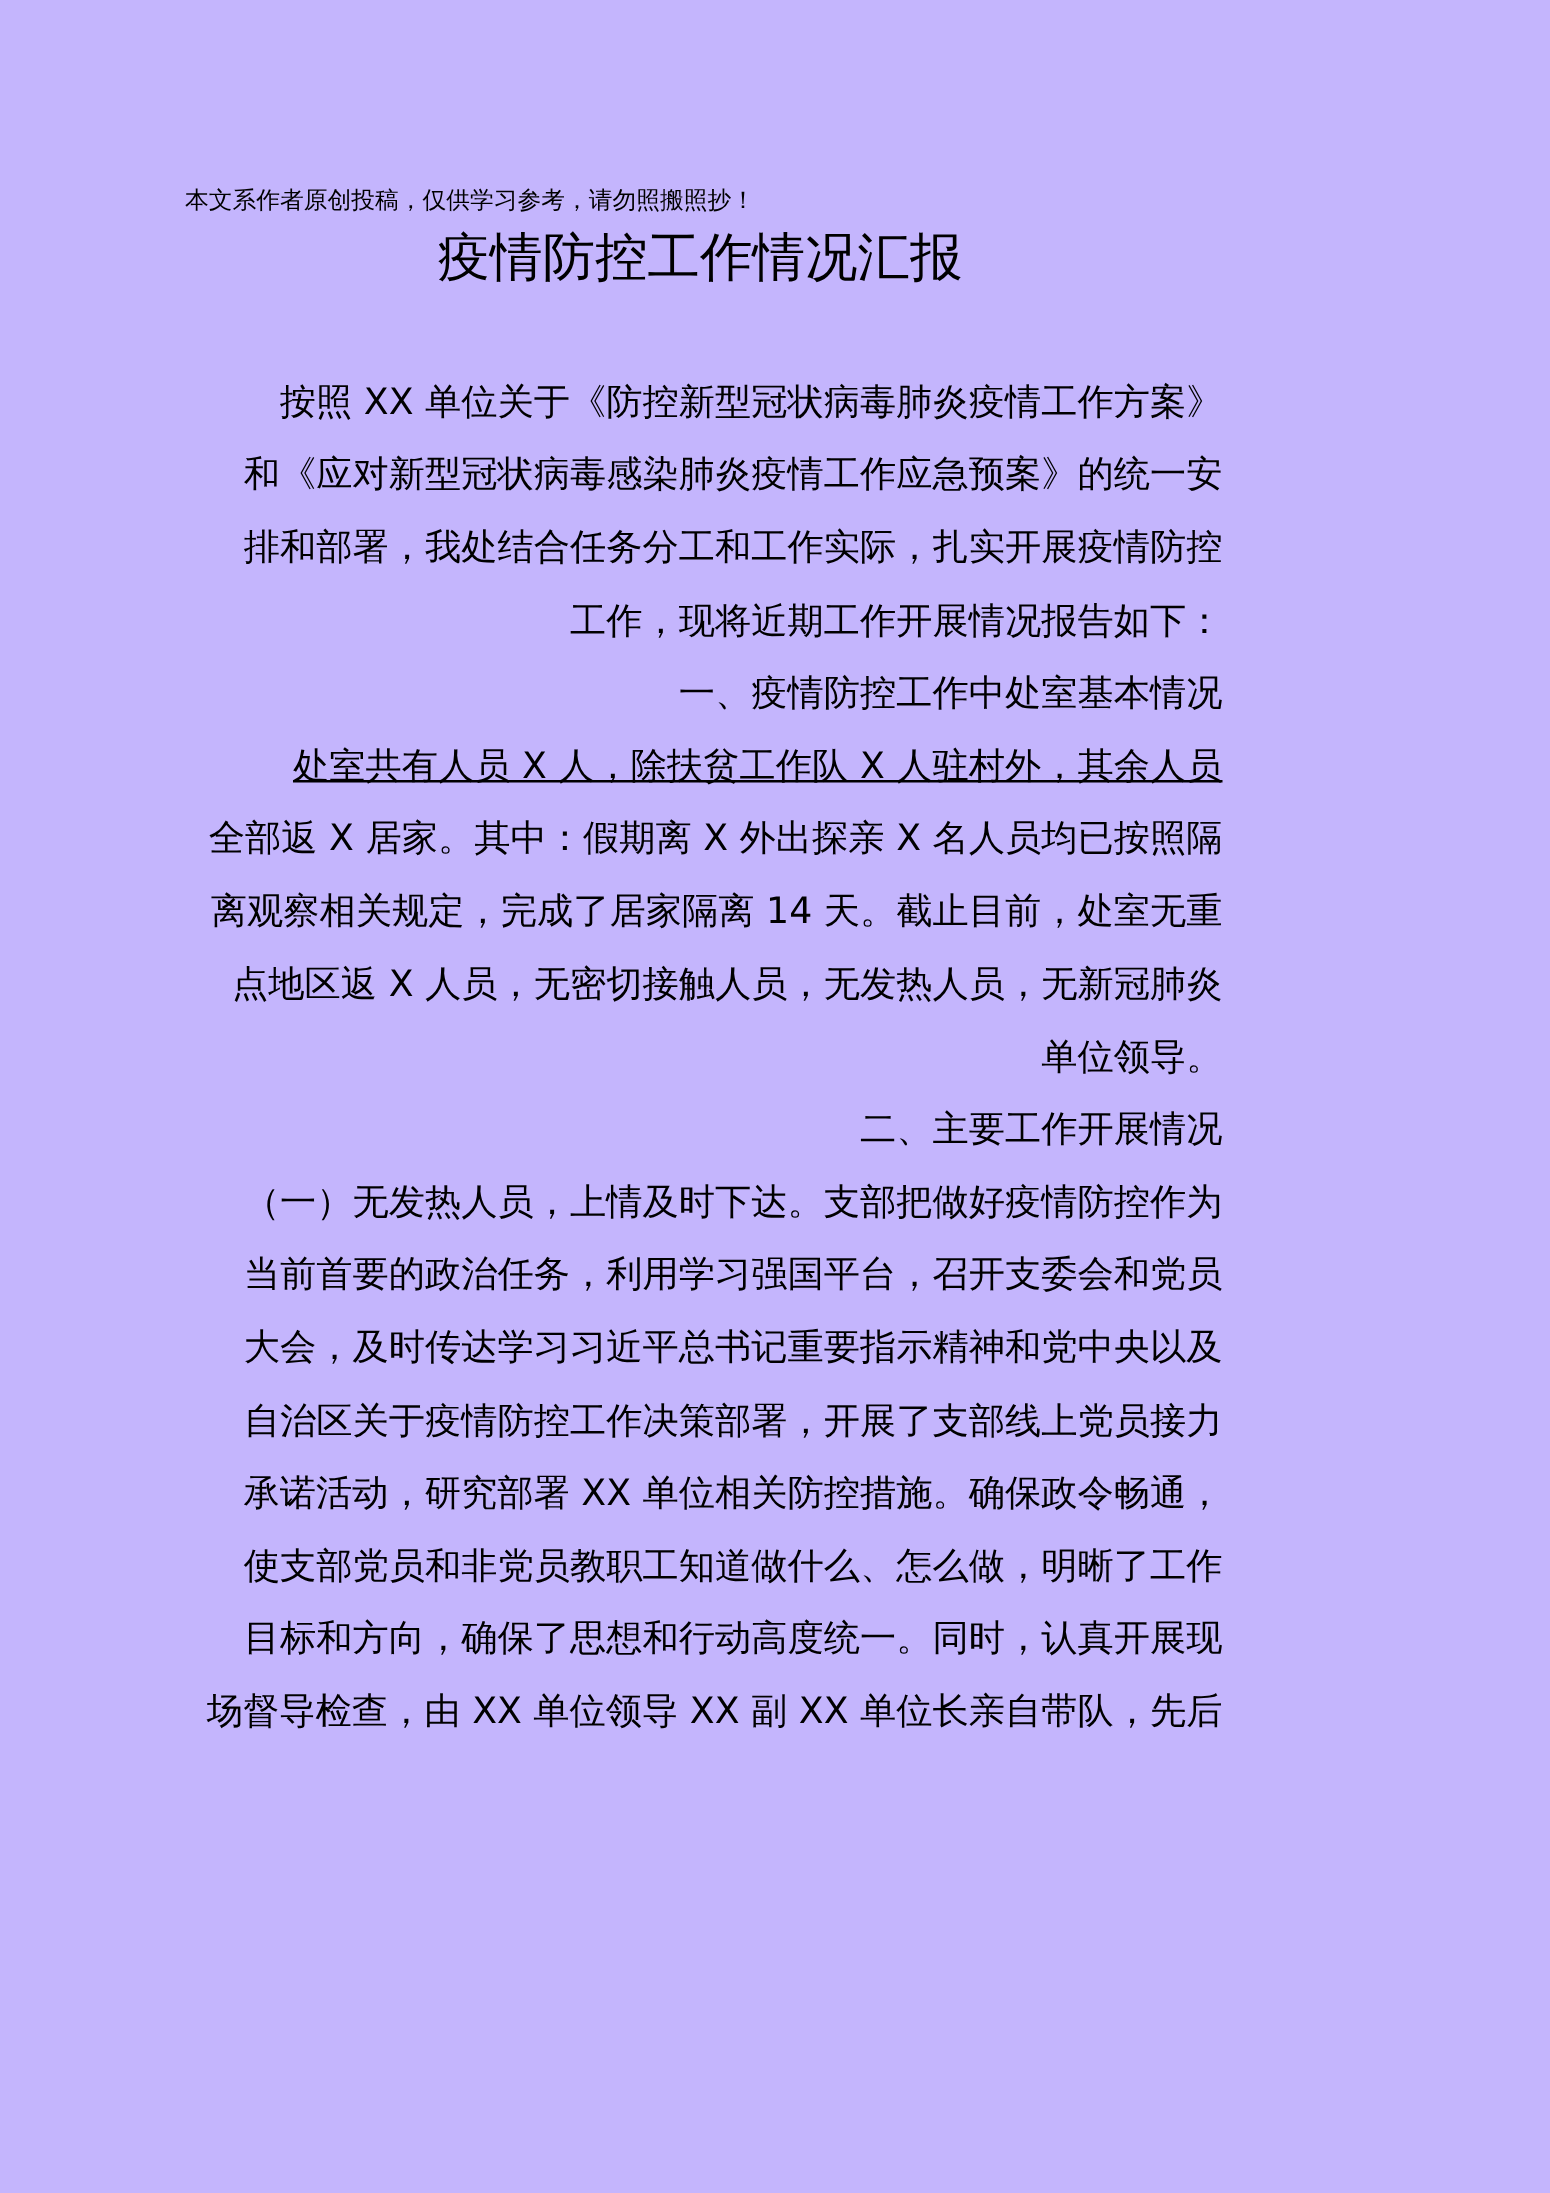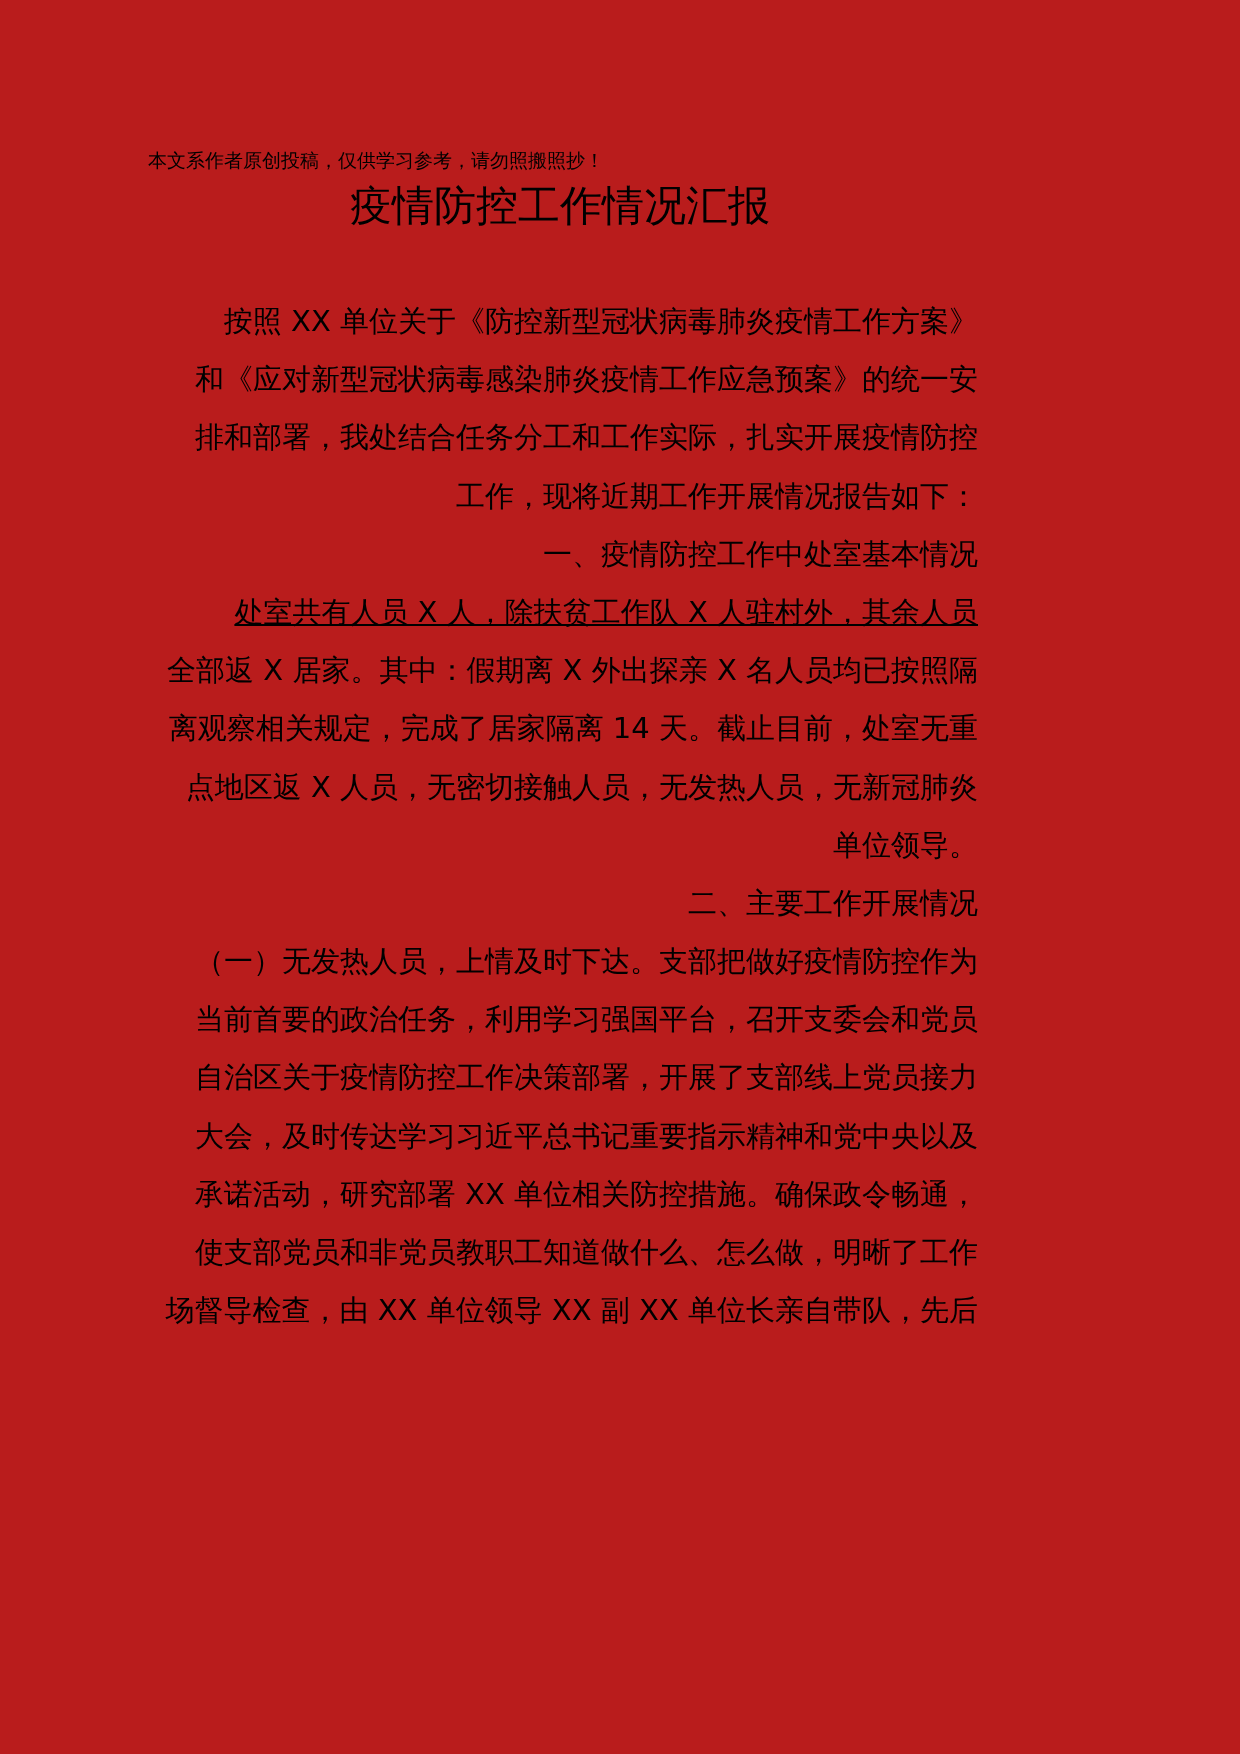--- a/index.html
+++ b/index.html
@@ -1,17 +1,17 @@
 <!DOCTYPE html>
 <html><head>
   <meta charset="utf-8">
   <style>
     html, body { margin: 0; padding: 0; background: #ffffff; }
     body { width: 1240px; height: 1754px; position: relative; overflow: hidden; color: #000; }
-    .page { position: absolute; left: 0; top: 0; width: 1240px; height: 1754px; background: #b91c1c; }
+    .page { position: absolute; left: 0; top: 0; width: 1240px; height: 1754px; background: #c4b5fd; }
     .notice {
       position: absolute; left: 148px; top: 146px;
       font-family: "DejaVu Sans", sans-serif; font-size: 19px; line-height: 28px;
       letter-spacing: 0px; white-space: nowrap;
     }
     .title {
       position: absolute; left: 0; width: 1120px; top: 176px; text-align: center;
       font-family: Liberation Sans, sans-serif; font-size: 42px; line-height: 60px;
       white-space: nowrap;
     }
@@ -36,19 +36,20 @@
     <span class="line">工作，现将近期工作开展情况报告如下：</span>
     <span class="line indent1">一、疫情防控工作中处室基本情况</span>
     <span class="line indent2">处室共有人员 X 人，除扶贫工作队 X 人驻村外，其余人员</span>
     <span class="line">全部返 X 居家。其中：假期离 X 外出探亲 X 名人员均已按照隔</span>
     <span class="line">离观察相关规定，完成了居家隔离 14 天。截止目前，处室无重</span>
     <span class="line">点地区返 X 人员，无密切接触人员，无发热人员，无新冠肺炎</span>
     <span class="line">单位领导。</span>
     <span class="line indent1">二、主要工作开展情况</span>
     <span class="line indent1">（一）无发热人员，上情及时下达。支部把做好疫情防控作为</span>
     <span class="line">当前首要的政治任务，利用学习强国平台，召开支委会和党员</span>
+    <span class="line">大会，及时传达学习习近平总书记重要指示精神和党中央以及</span>
     <span class="line">自治区关于疫情防控工作决策部署，开展了支部线上党员接力</span>
-    <span class="line">大会，及时传达学习习近平总书记重要指示精神和党中央以及</span>
     <span class="line">承诺活动，研究部署 XX 单位相关防控措施。确保政令畅通，</span>
     <span class="line">使支部党员和非党员教职工知道做什么、怎么做，明晰了工作</span>
+    <span class="line">目标和方向，确保了思想和行动高度统一。同时，认真开展现</span>
     <span class="line">场督导检查，由 XX 单位领导 XX 副 XX 单位长亲自带队，先后</span>
   </div>
 </div>
 
 </body></html>

